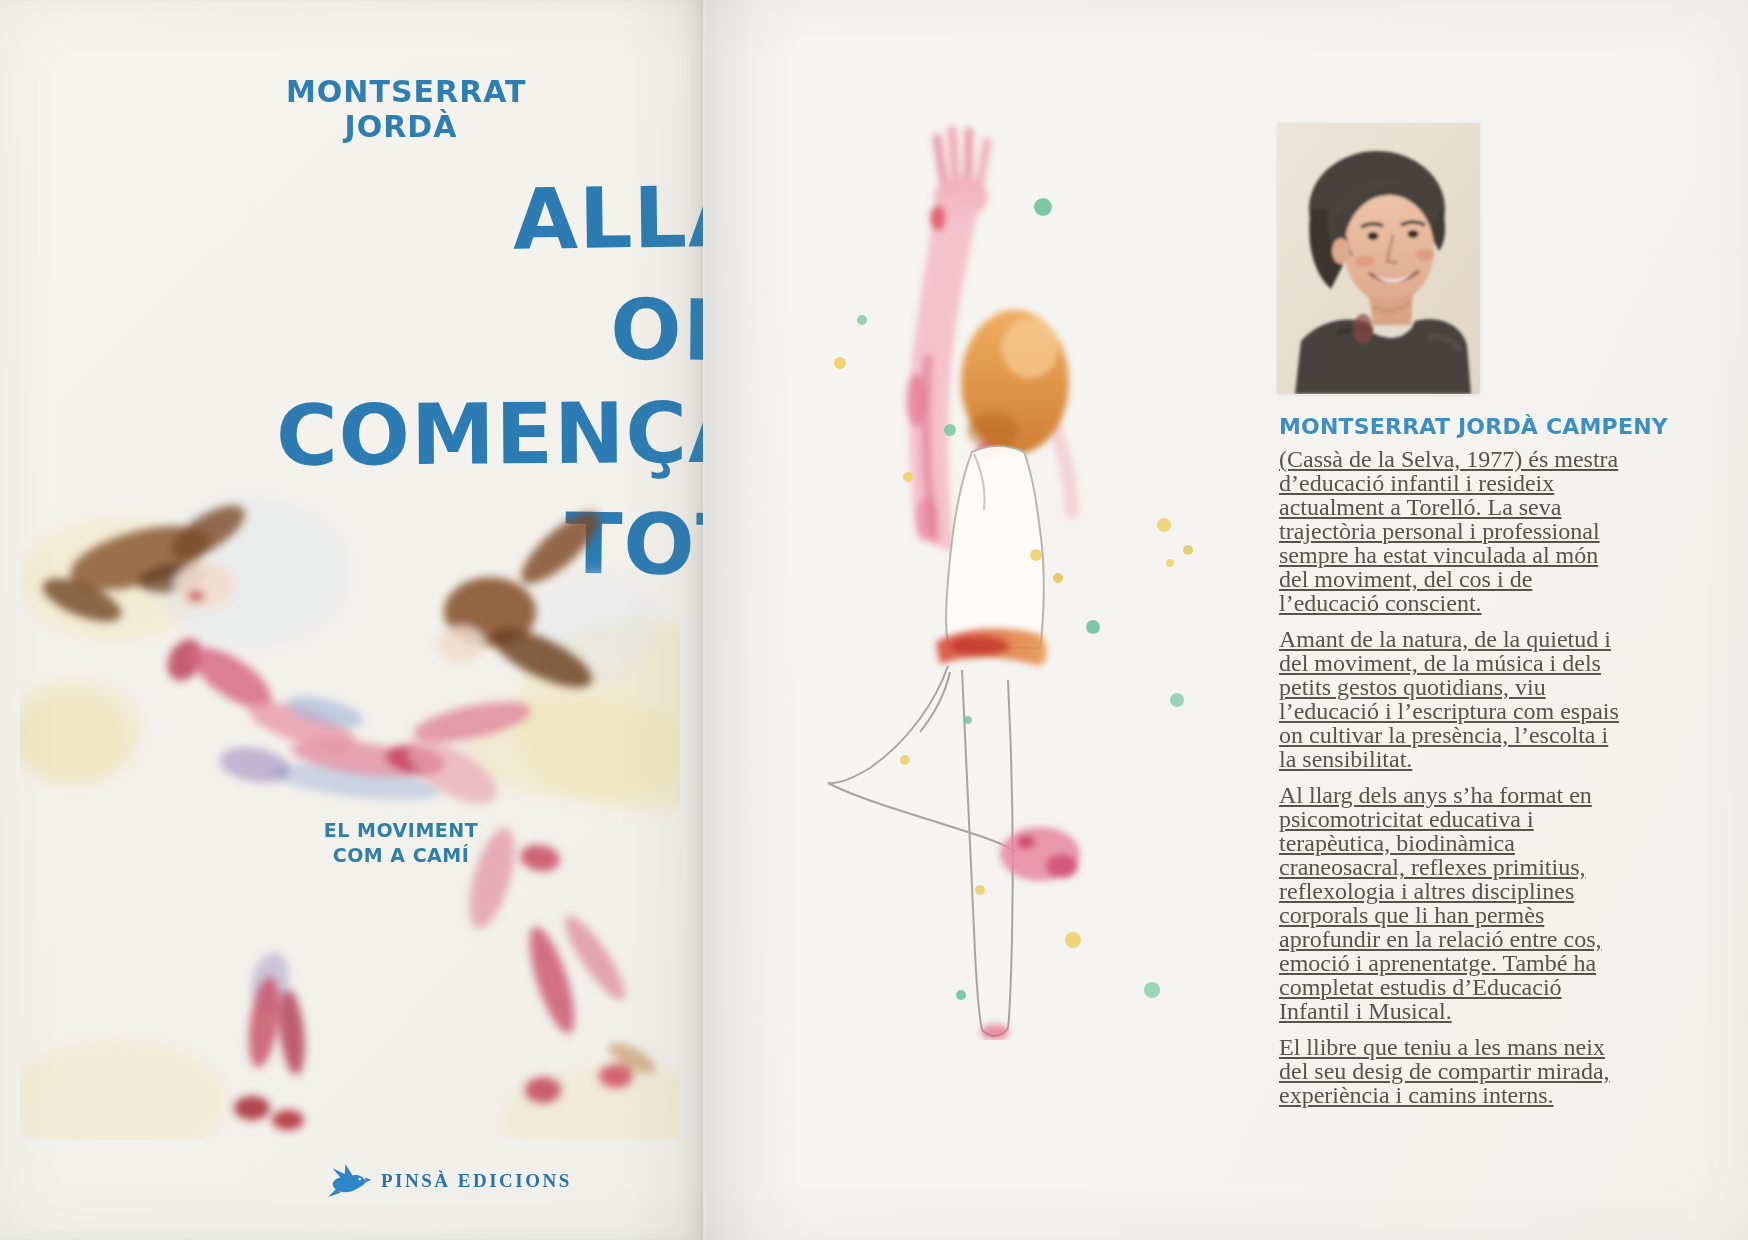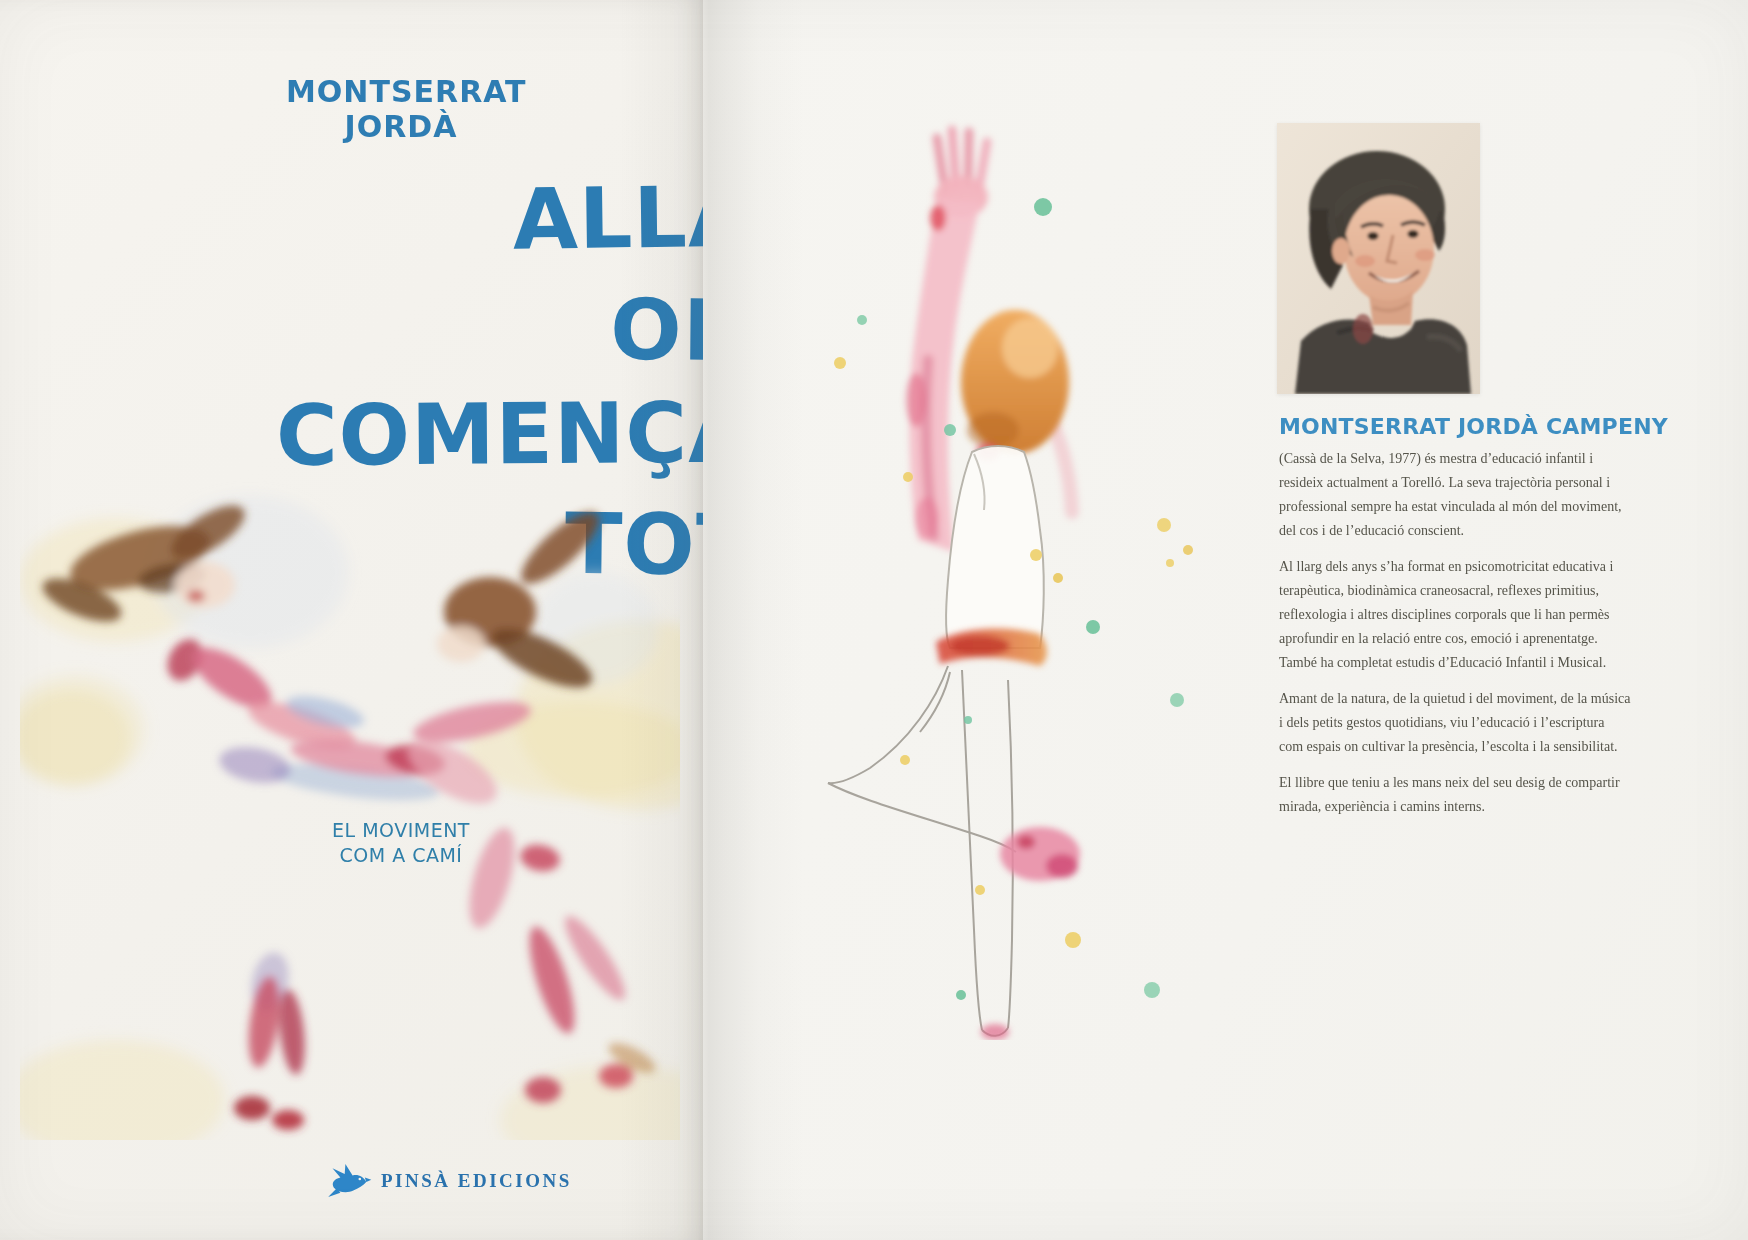--- a/index.html
+++ b/index.html
@@ -29,21 +29,21 @@
     font-family:"DejaVu Sans", sans-serif;font-weight:bold;
     color:#2c7cb3;
   }
   .cover-title .t-line{font-size:84px;line-height:107px;letter-spacing:1px;}
   .cover-title .t-line:nth-child(1){transform:rotate(-.7deg);}
   .cover-title .t-line:nth-child(2){transform:rotate(.5deg);}
   .cover-title .t-line:nth-child(3){transform:rotate(-.4deg);}
   .cover-title .t-line:nth-child(4){transform:rotate(.6deg);}
   .cover-subtitle{
     left:48px;top:818px;width:706px;text-align:center;
-    font-family:"DejaVu Sans", sans-serif;font-weight:normal;
+    font-family:"DejaVu Sans", sans-serif;font-weight:bold;
     font-size:19px;line-height:25px;letter-spacing:.5px;
     color:#2f7fa9;
   }
   .publisher-row{
     left:326px;top:1152px;height:54px;display:flex;align-items:center;gap:9px;
   }
   .publisher-name{
     font-family:"Liberation Serif", serif;font-weight:bold;
     font-size:19px;letter-spacing:2.5px;color:#2a72ad;padding-top:4px;
   }
@@ -71,21 +71,21 @@
   }
   .flap-heading{
     left:576px;top:414px;width:370px;
     font-family:"DejaVu Sans", sans-serif;font-weight:bold;
     font-size:22px;line-height:26px;letter-spacing:.2px;
     color:#3d8ec2;white-space:nowrap;
   }
   .flap-bio{
     left:576px;top:447px;width:352px;
     font-family:"Liberation Serif", serif;
-    font-size:14px;line-height:24px;color:#55544a;
+    font-size:24px;line-height:24px;color:#55544a;text-decoration:underline;
   }
   .flap-bio p{margin:0 0 12px 0;}
 
   
   #vignette{left:0;top:0;width:1748px;height:1240px;pointer-events:none;z-index:7;
     box-shadow:inset 0 0 70px rgba(70,68,60,.06);}
 </style>
 </head>
 <body>
 
@@ -314,21 +314,21 @@
         <path d="M60,210 C76,204 88,204 96,208" stroke="#332f2c" stroke-width="5" fill="none" opacity=".7"></path>
         <ellipse cx="86" cy="206" rx="10" ry="15" fill="#8a4744" opacity=".7"></ellipse>
         <path d="M150,214 C166,212 178,218 184,228" stroke="#5a564f" stroke-width="6" fill="none" opacity=".6"></path>
       </g>
     </svg>
 
     <div class="abs flap-heading">MONTSERRAT JORDÀ CAMPENY</div>
 
     <div class="abs flap-bio">
       <p>(Cassà de la Selva, 1977) és mestra d’educació infantil i resideix actualment a Torelló. La seva trajectòria personal i professional sempre ha estat vinculada al món del moviment, del cos i de l’educació conscient.</p>
+      <p>Amant de la natura, de la quietud i del moviment, de la música i dels petits gestos quotidians, viu l’educació i l’escriptura com espais on cultivar la presència, l’escolta i la sensibilitat.</p>
       <p>Al llarg dels anys s’ha format en psicomotricitat educativa i terapèutica, biodinàmica craneosacral, reflexes primitius, reflexologia i altres disciplines corporals que li han permès aprofundir en la relació entre cos, emoció i aprenentatge. També ha completat estudis d’Educació Infantil i Musical.</p>
-      <p>Amant de la natura, de la quietud i del moviment, de la música i dels petits gestos quotidians, viu l’educació i l’escriptura com espais on cultivar la presència, l’escolta i la sensibilitat.</p>
       <p>El llibre que teniu a les mans neix del seu desig de compartir mirada, experiència i camins interns.</p>
     </div>
   </div>
 
   <div id="gutter" class="abs"></div>
   <div id="vignette" class="abs"></div>
 </div>
 
 </body></html>

